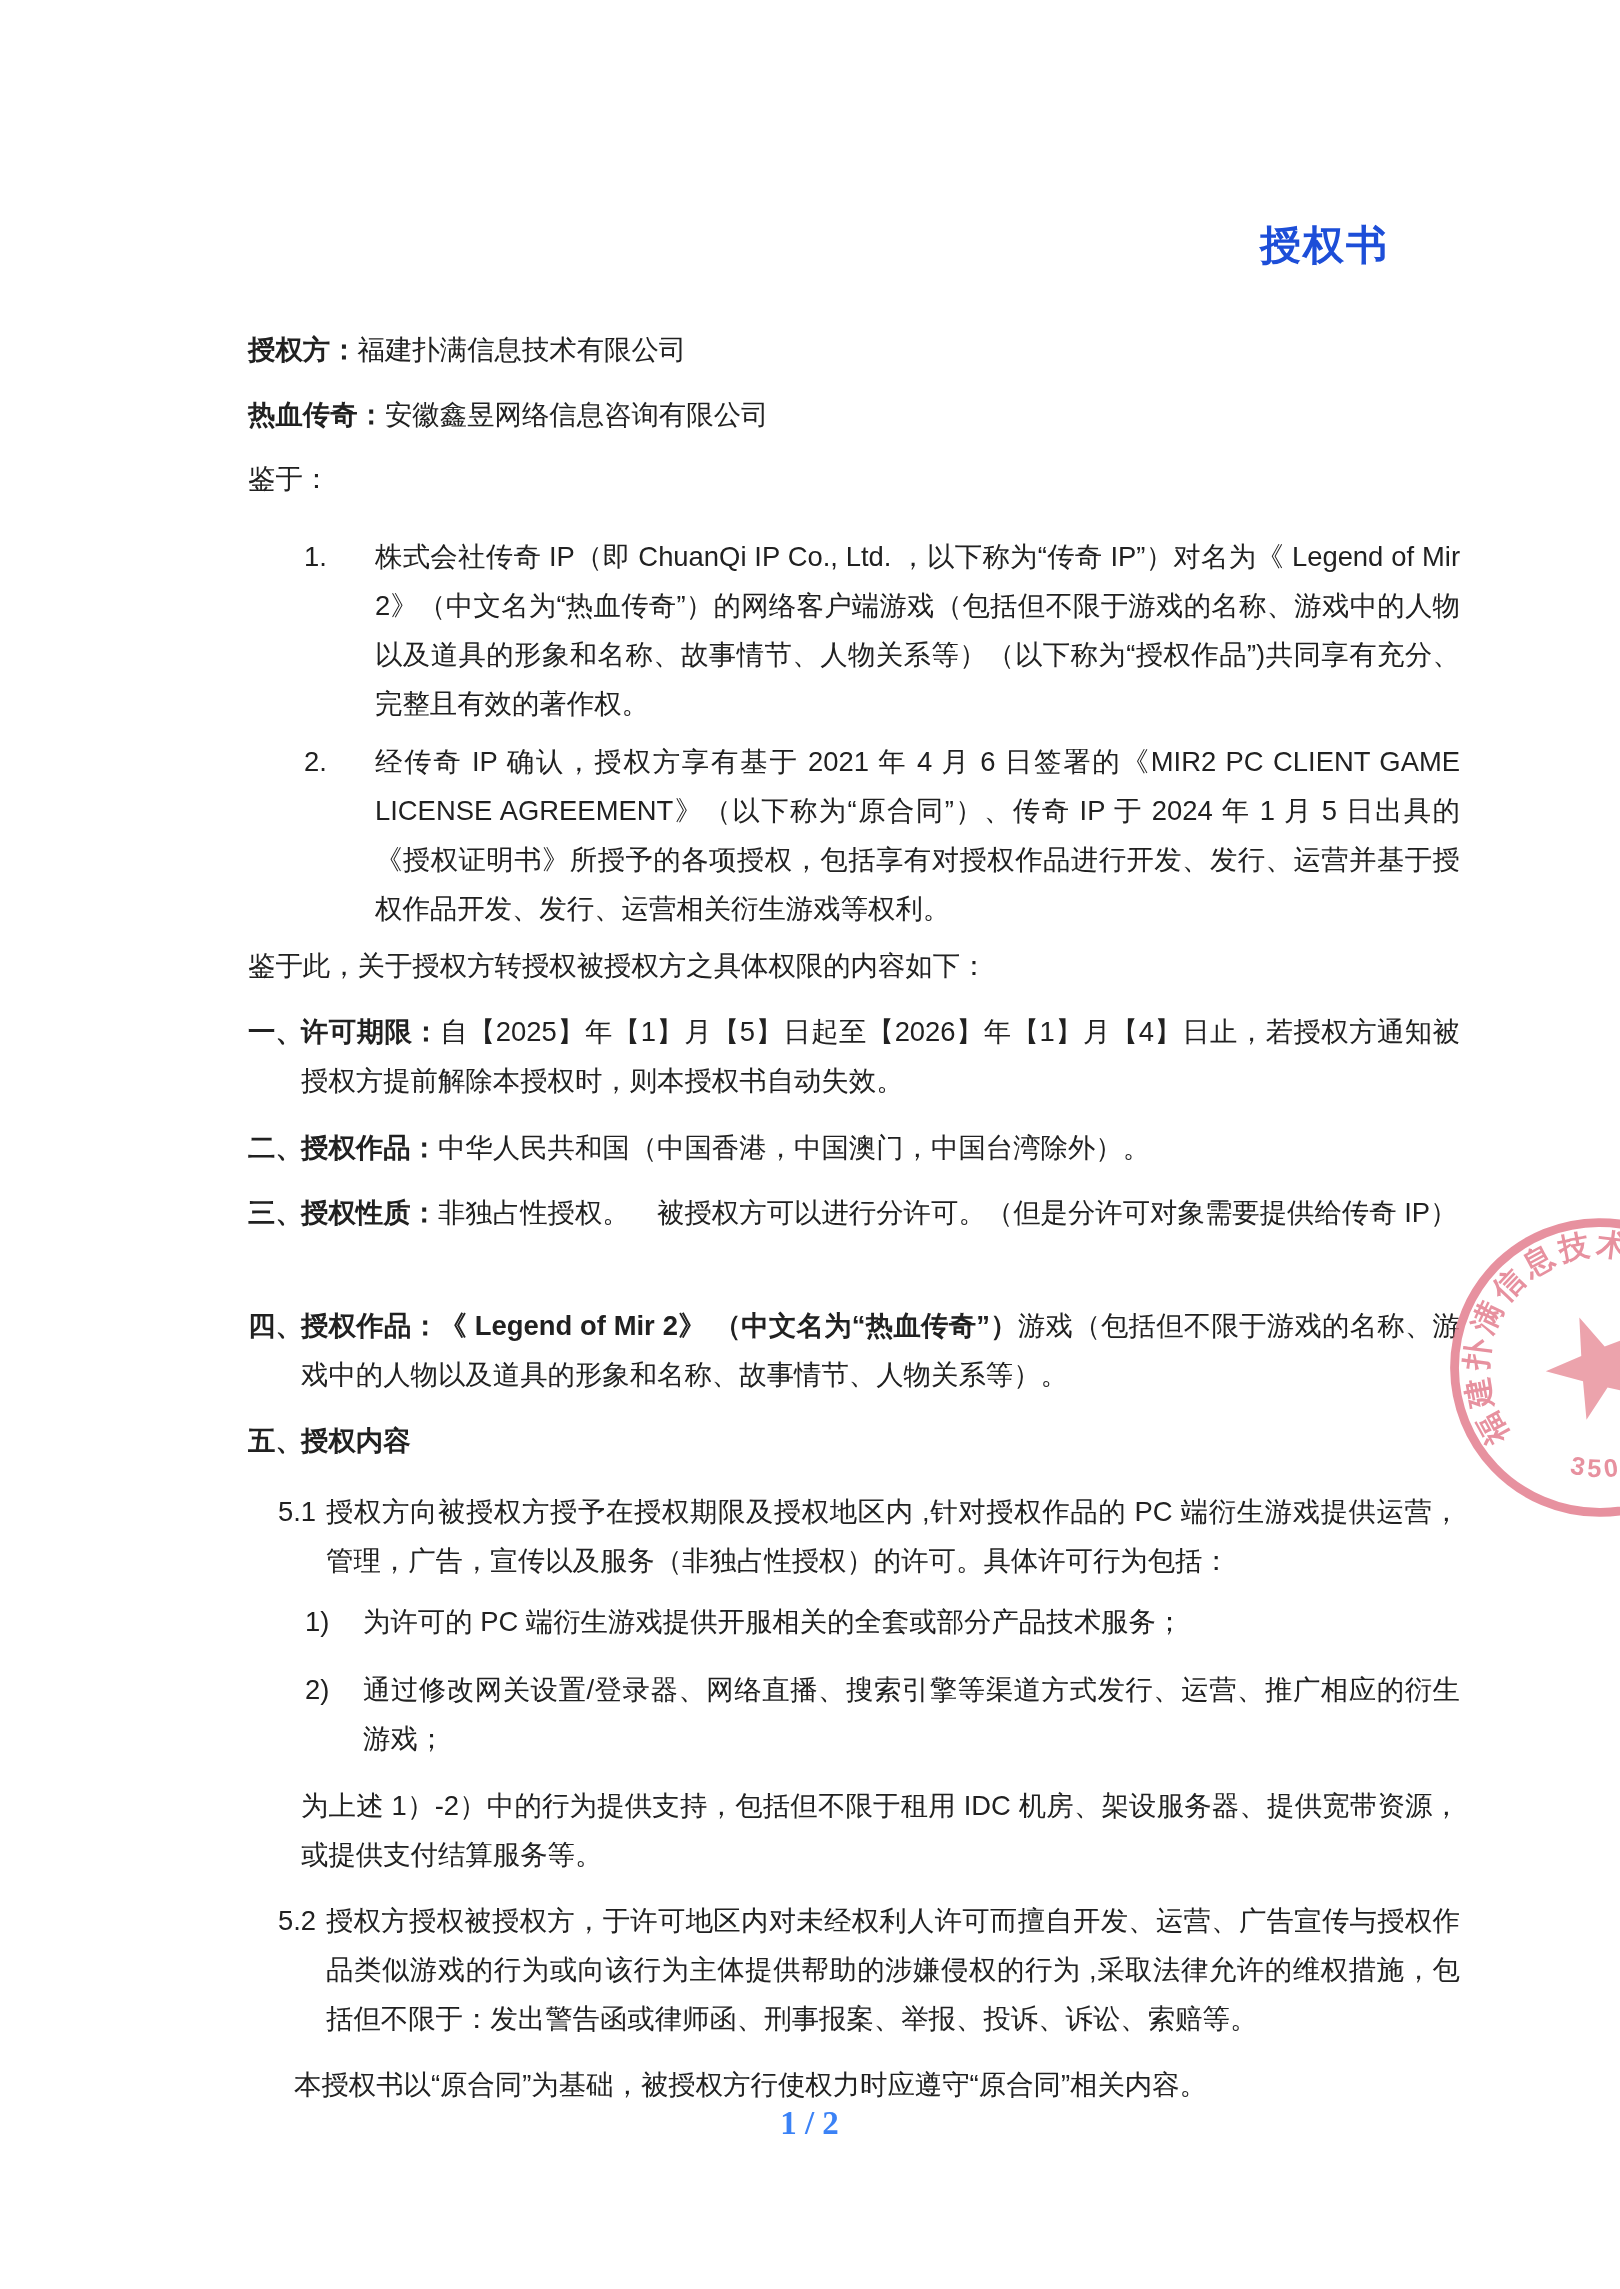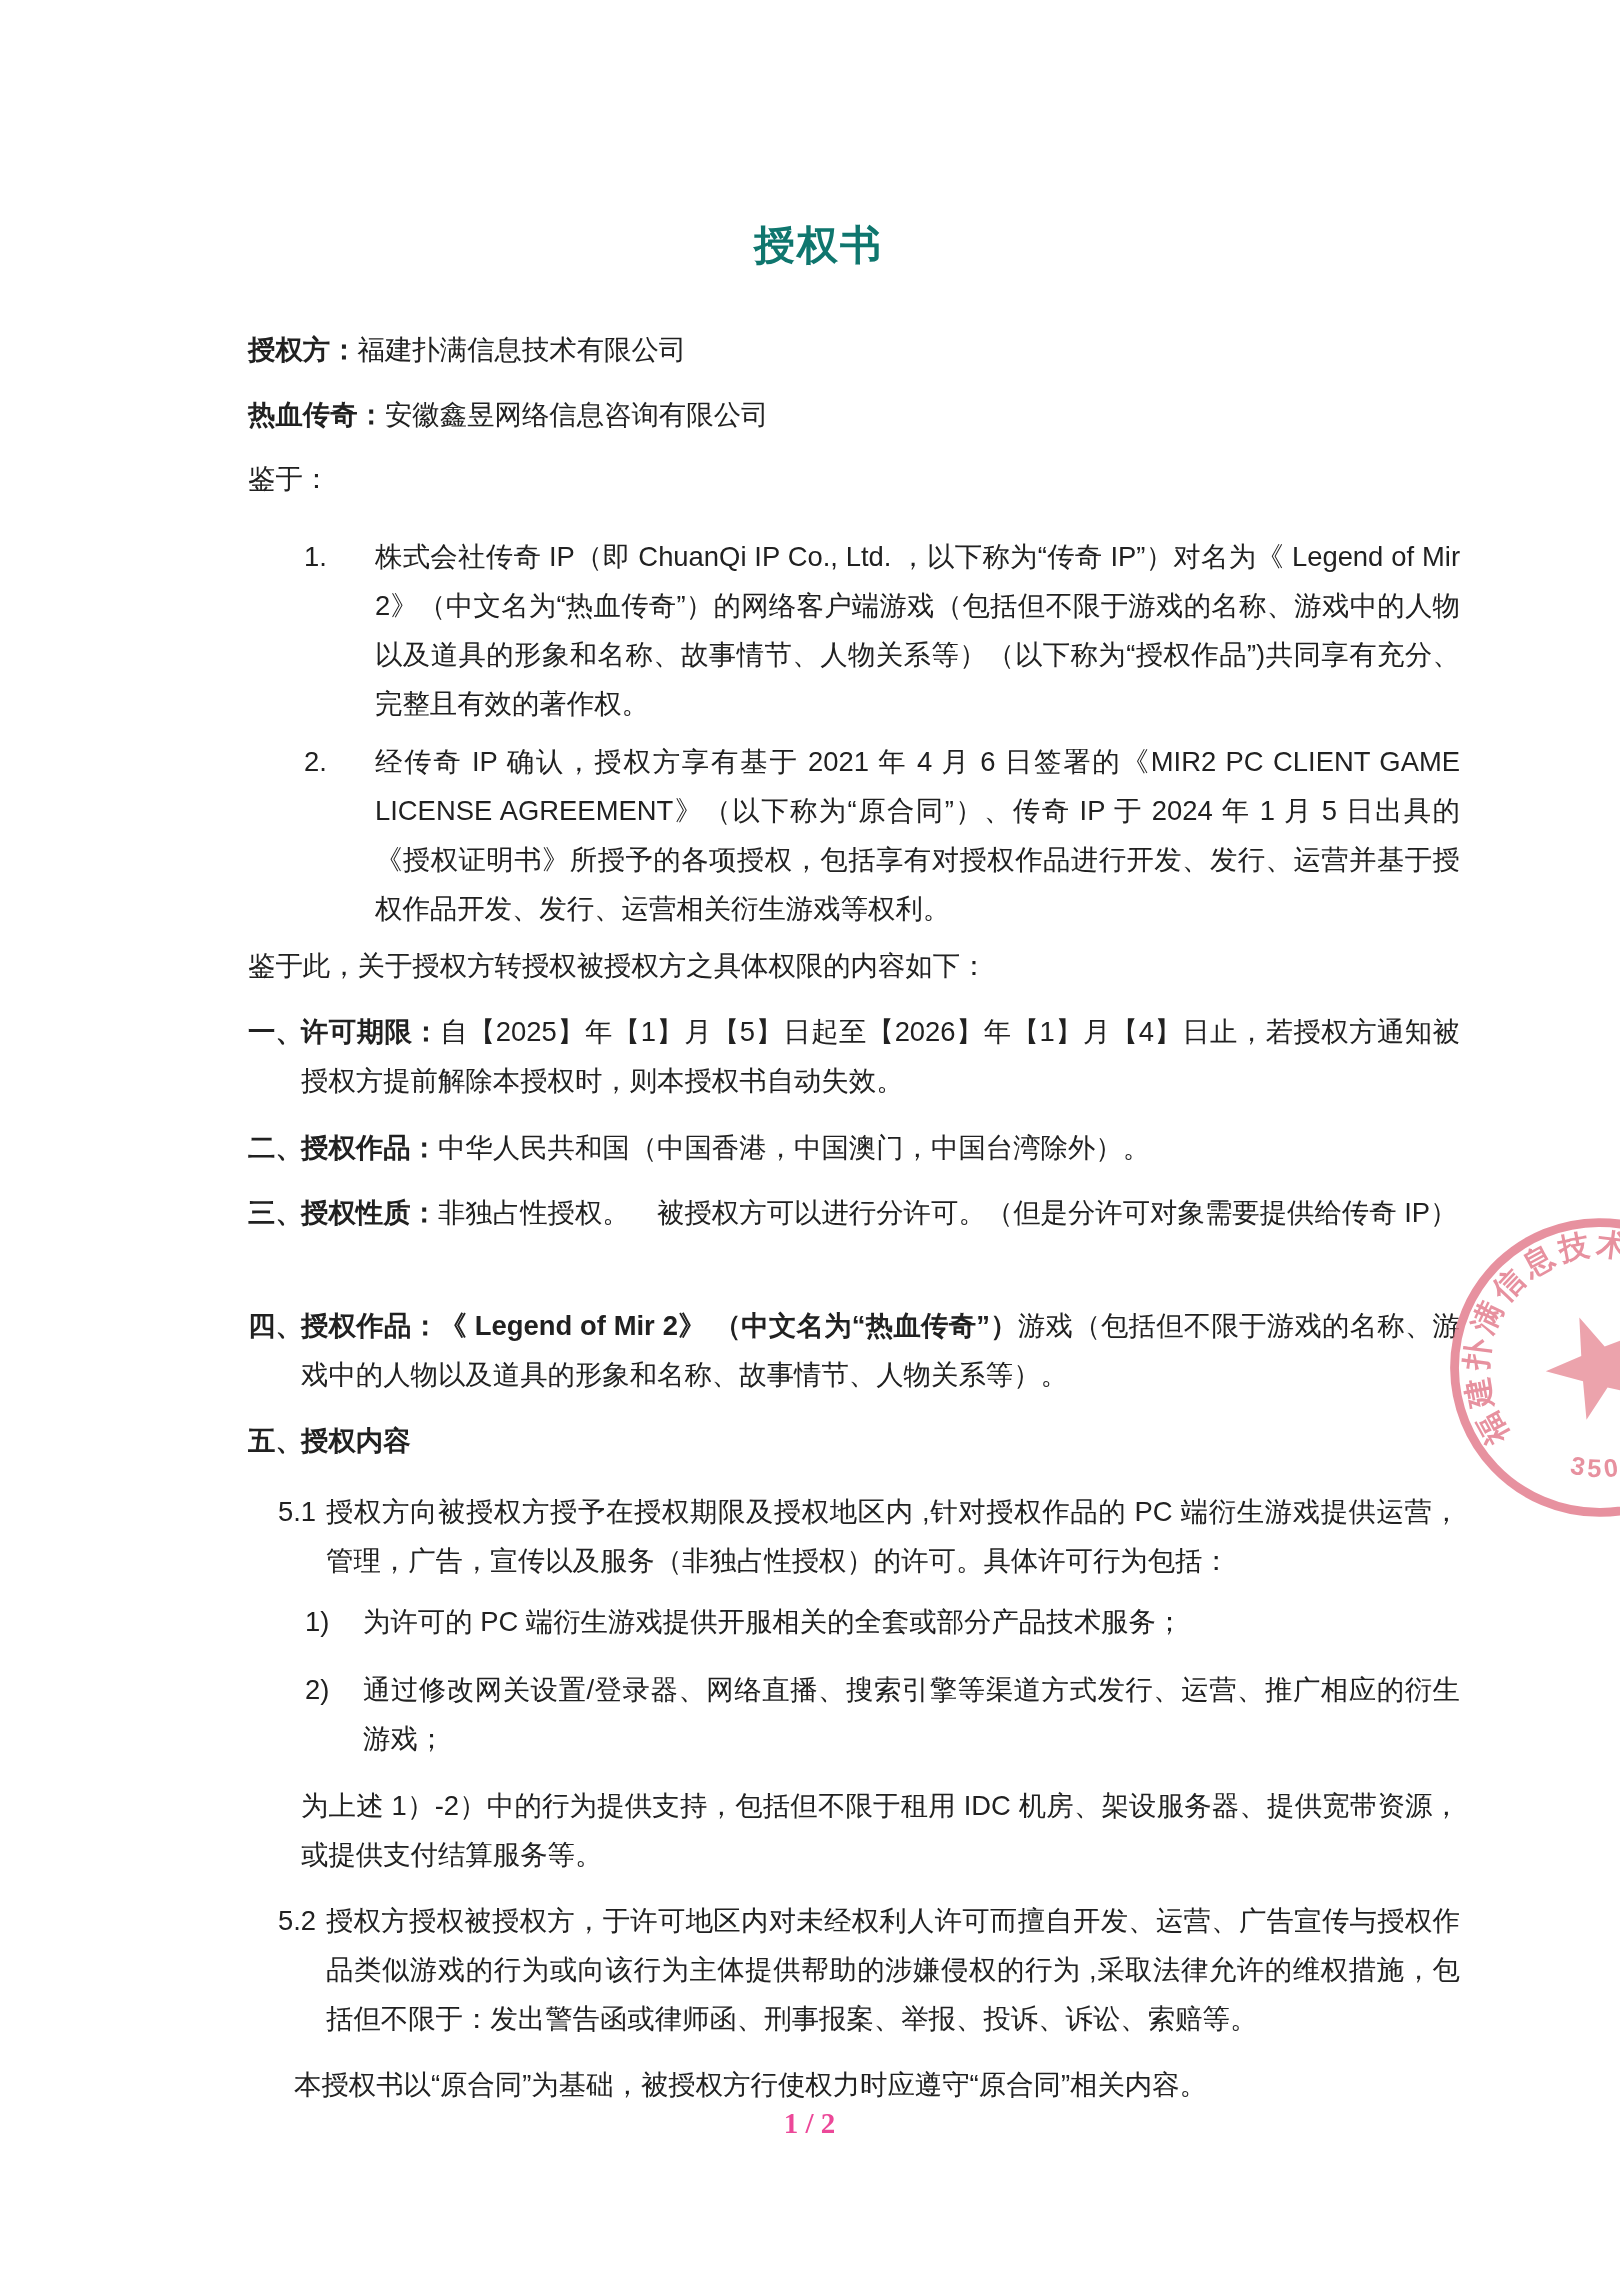--- a/index.html
+++ b/index.html
@@ -10,23 +10,23 @@
     background:#ffffff;
     overflow:hidden;
     font-family:"Liberation Sans","DejaVu Sans",sans-serif;
     color:#212121;
     font-size:27.4px;
     line-height:49px;
   }
   .abs{position:absolute;}
   .doc-title{
     left:248px;width:1141px;top:218px;
-    text-align:center;
+    text-align:right;
     font-size:41px;line-height:55px;
-    font-weight:bold;color:#0f766e;
+    font-weight:bold;color:#1d4ed8;
     letter-spacing:2px;
   }
   .party-line{left:248px;right:160px;}
   .party-line b{font-weight:bold;text-align:right;}
   .plain{left:248px;right:160px;text-align:justify;}
   .recital{left:304px;right:160px;display:flex;}
   .recital .r-num{width:71px;flex:none;}
   .recital .r-text{flex:1;text-align:justify;}
   .clause{left:248px;right:160px;display:flex;}
   .clause .c-label{width:53px;flex:none;font-weight:bold;}
@@ -37,22 +37,22 @@
   .sec .s-body{flex:1;text-align:justify;}
   .subitem{left:305px;right:160px;display:flex;}
   .subitem .si-num{width:58px;flex:none;}
   .subitem .si-text{flex:1;text-align:justify;}
   .hang-par{left:301px;right:160px;text-align:justify;}
   .note-par{left:294px;right:160px;}
   .page-num{
     left:248px;width:1123px;top:2104px;
     text-align:center;
     font-family:"Liberation Serif","DejaVu Serif",serif;
-    font-weight:bold;font-size:29px;line-height:39px;
-    color:#ec4899;
+    font-weight:bold;font-size:33px;line-height:39px;
+    color:#3b82f6;
   }
   .seal{left:1433px;top:1201px;width:333px;height:333px;}
   .seal svg{display:block;}
 </style>
 </head>
 <body>
 
 <div class="page">
 
   <div class="abs doc-title">授权书</div>

